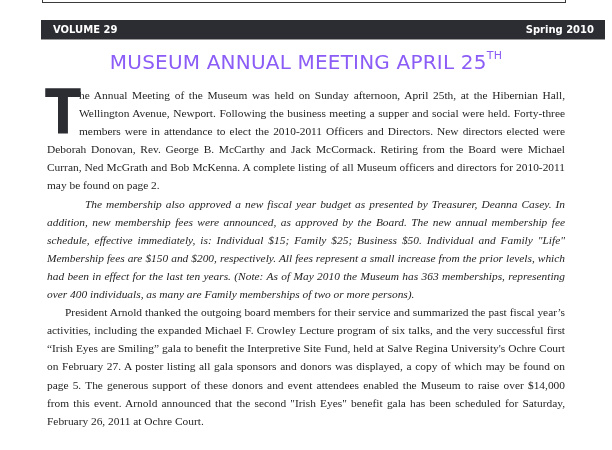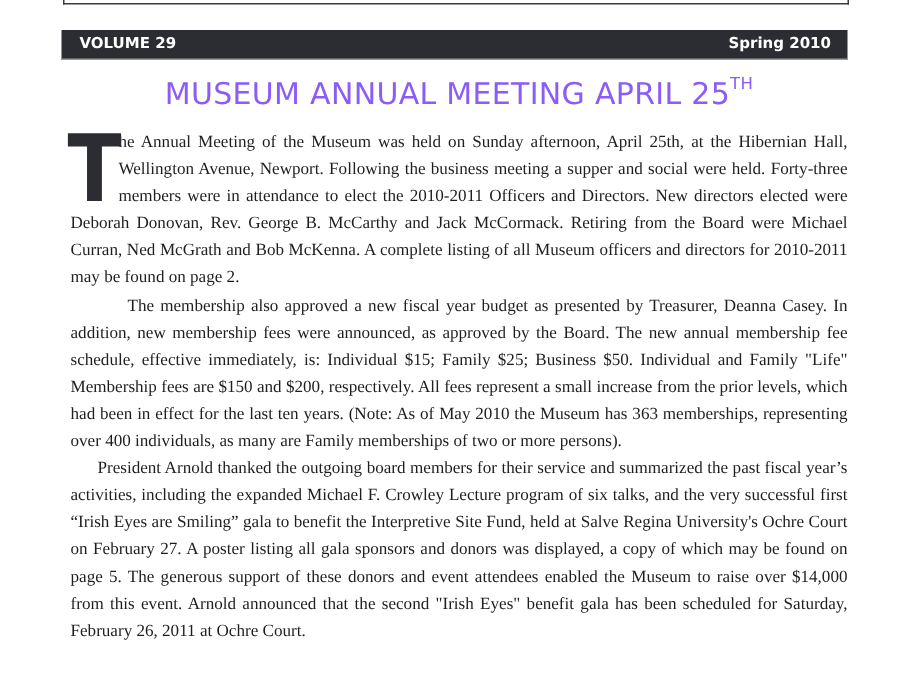--- a/index.html
+++ b/index.html
@@ -22,21 +22,21 @@
     width: 522px;
     height: 12px;
     border: 1px solid #3a3a3a;
     border-top: none;
     box-sizing: content-box;
   }
   .volume-bar {
     position: absolute;
     left: 41px;
     top: 20px;
-    width: 524px;
+    width: 564px;
     height: 20px;
     background: #2b2d33;
     border-bottom: 1px solid #9a9a9a;
     color: #ffffff;
     font-family: "DejaVu Sans", sans-serif;
     font-size: 10px;
     font-weight: bold;
     box-sizing: border-box;
   }
   .volume-bar .vol {
@@ -87,21 +87,21 @@
     font-size: 62px;
     line-height: 50px;
     height: 50px;
     margin: 2px 4px 0 -2px;
     color: #2b2d33;
     font-weight: bold;
     transform: scaleX(0.85);
     transform-origin: left top;
     width: 30px;
   }
-  .indent-big { text-indent: 38px; }
+  .indent-big { text-indent: 38px; font-style: italic; }
   .indent-small { text-indent: 18px; }
 </style>
 </head>
 <body>
 
 <div class="top-box"></div>
 
 <div class="volume-bar">
   <span class="vol">VOLUME 29</span>
   <span class="season">Spring 2010</span>

